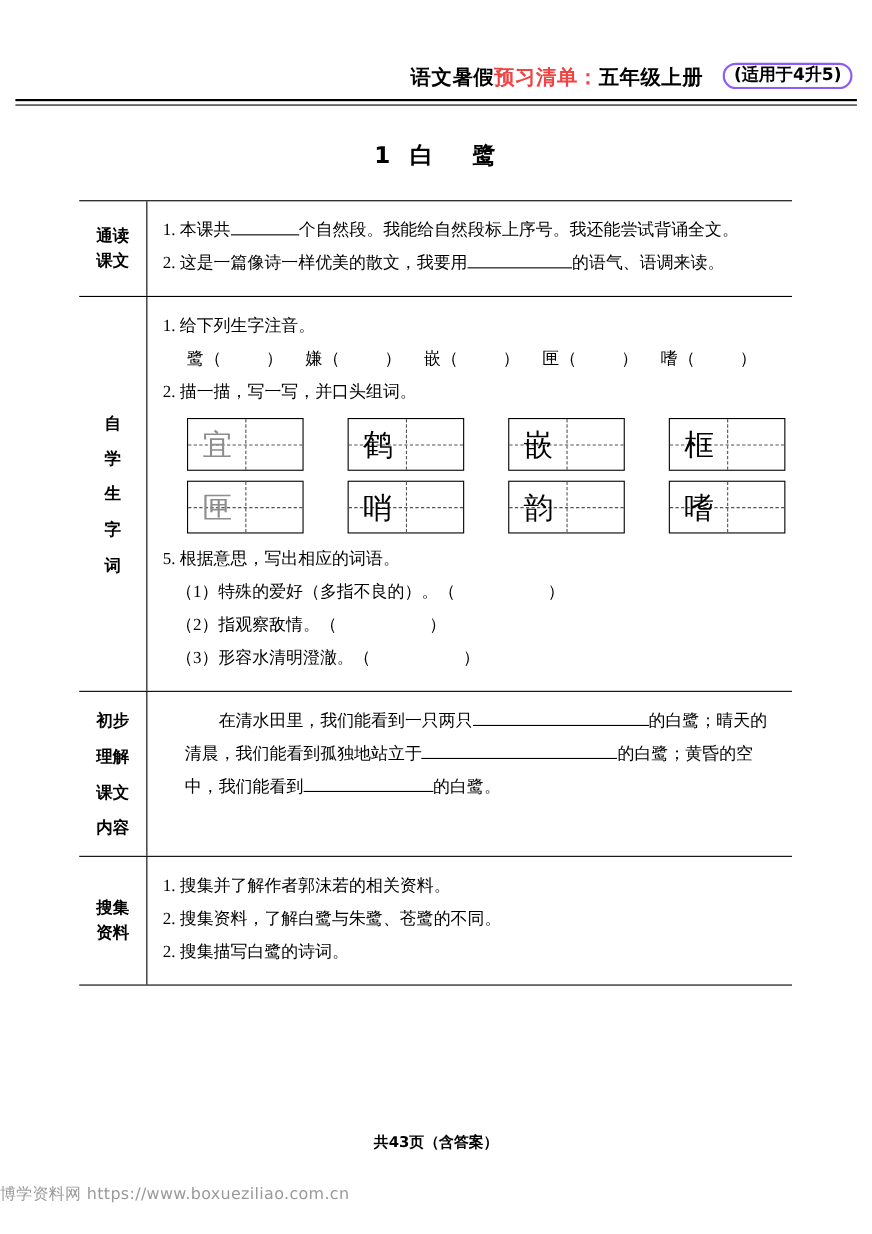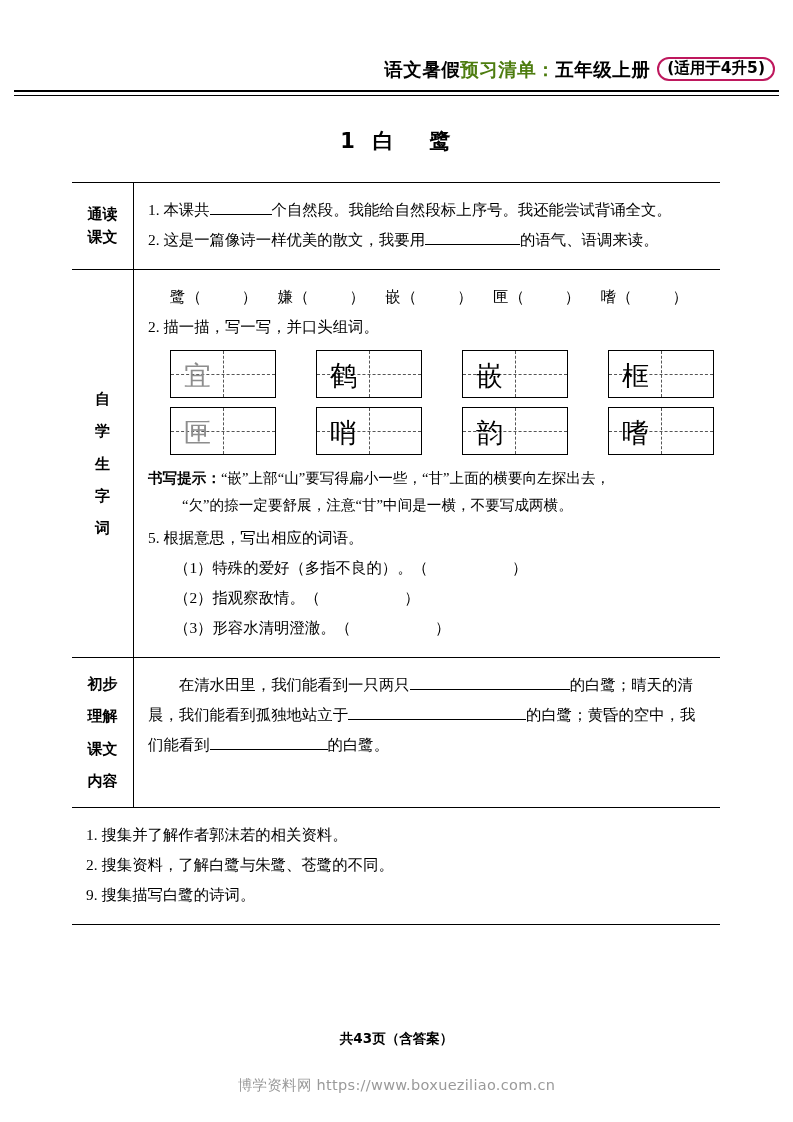--- a/index.html
+++ b/index.html
@@ -37,25 +37,25 @@
   }
   .hdr-title {
     font-family: "DejaVu Sans", sans-serif;
     font-weight: bold;
     font-size: 18.5px;
     letter-spacing: 0.5px;
     color: #000;
     white-space: nowrap;
   }
   .hdr-title .red {
-    color: #4d7c0f;
+    color: #ef4444;
   }
   .hdr-badge {
-    margin-left: 7px;
-    border: 2px solid #be185d;
+    margin-left: 18px;
+    border: 2px solid #8b5cf6;
     border-radius: 13px;
     padding: 1px 8px 2px 8px;
     font-family: "DejaVu Sans", sans-serif;
     font-weight: bold;
     font-size: 15.5px;
     line-height: 1.15;
     white-space: nowrap;
   }
 
   .hdr-rule-outer {
@@ -177,41 +177,41 @@
   }
   .gbox .ch.faint { color: #8d8d8d; }
 
   .tip {
     margin: 10px 0 4px 0;
     font-size: 14.6px;
     line-height: 1.85;
   }
   .tip b { font-family: "DejaVu Sans", sans-serif; font-weight: bold; }
 
-  .sub { margin-left: 26px; }
-
-  .para-indent { text-indent: 2em; }
+  .sub { margin-left: 12px; }
+
+  .para-indent { text-indent: 2em; margin-left: 20px; }
 
   
   .footer {
     position: absolute;
     left: 0;
     top: 1030px;
     width: 793px;
     text-align: center;
     font-family: "DejaVu Sans", sans-serif;
     font-size: 13.5px;
     font-weight: bold;
   }
   .watermark {
     position: absolute;
     left: 0;
     top: 1076px;
     width: 793px;
-    text-align: center;
+    text-align: left;
     font-family: "DejaVu Sans", sans-serif;
     font-size: 14.5px;
     color: #9a9a9a;
     letter-spacing: 0.3px;
   }
 </style>
 </head>
 <body>
 
 <div class="page">
@@ -246,20 +246,21 @@
 
     <div class="row">
       <div class="cell-label spread">
         <span>自</span>
         <span>学</span>
         <span>生</span>
         <span>字</span>
         <span>词</span>
       </div>
       <div class="cell-body">
+        <div>1. 给下列生字注音。</div>
         <div class="pinyin-line">
           <span class="pair"><span>鹭</span>（<span class="blank" style="width:40px;border-bottom:none;"></span>）</span><span class="pair"><span>嫌</span>（<span class="blank" style="width:40px;border-bottom:none;"></span>）</span><span class="pair"><span>嵌</span>（<span class="blank" style="width:40px;border-bottom:none;"></span>）</span><span class="pair"><span>匣</span>（<span class="blank" style="width:40px;border-bottom:none;"></span>）</span><span class="pair"><span>嗜</span>（<span class="blank" style="width:40px;border-bottom:none;"></span>）</span>
         </div>
 
         <div>2. 描一描，写一写，并口头组词。</div>
 
         <div class="grid-wrap">
           <div class="grid-row">
             <div class="gbox">
                 <div class="vline"></div>
@@ -299,24 +300,20 @@
                 <div class="ch">韵</div>
               </div>
             <div class="gbox">
                 <div class="vline"></div>
                 <div class="hline"></div>
                 <div class="ch">嗜</div>
               </div>
           </div>
         </div>
 
-        <div class="tip">
-          <b>书写提示：</b><span>“嵌”上部“山”要写得扁小一些，“甘”上面的横要向左探出去，</span><br>
-          <span style="margin-left:34px;">“欠”的捺一定要舒展，注意“甘”中间是一横，不要写成两横。</span>
-        </div>
 
         <div>5. 根据意思，写出相应的词语。</div>
         <div class="sub"><span>（1）特殊的爱好（多指不良的）。（</span><span class="blank" style="width:84px;border-bottom:none;"></span>）</div>
         <div class="sub"><span>（2）指观察敌情。（</span><span class="blank" style="width:84px;border-bottom:none;"></span>）</div>
         <div class="sub"><span>（3）形容水清明澄澈。（</span><span class="blank" style="width:84px;border-bottom:none;"></span>）</div>
       </div>
     </div>
 
     <div class="row">
       <div class="cell-label spread">
@@ -324,24 +321,28 @@
         <span>理解</span>
         <span>课文</span>
         <span>内容</span>
       </div>
       <div class="cell-body">
         <div class="para-indent"><span>在清水田里，我们能看到一只两只</span><span class="blank b-160"></span><span>的白鹭；晴天的清晨，我们能看到孤独地站立于</span><span class="blank b-175"></span><span>的白鹭；黄昏的空中，我们能看到</span><span class="blank b-118"></span><span>的白鹭。</span></div>
       </div>
     </div>
 
     <div class="row">
+      <div class="cell-label">
+        <span>搜集</span>
+        <span>资料</span>
+      </div>
       <div class="cell-body">
         <div>1. 搜集并了解作者郭沫若的相关资料。</div>
         <div>2. 搜集资料，了解白鹭与朱鹭、苍鹭的不同。</div>
-        <div>9. 搜集描写白鹭的诗词。</div>
+        <div>2. 搜集描写白鹭的诗词。</div>
       </div>
     </div>
 
   </div>
 
   <div class="watermark">博学资料网 https://www.boxueziliao.com.cn</div>
   <div class="footer">共43页（含答案）</div>
 
 </div>
 

